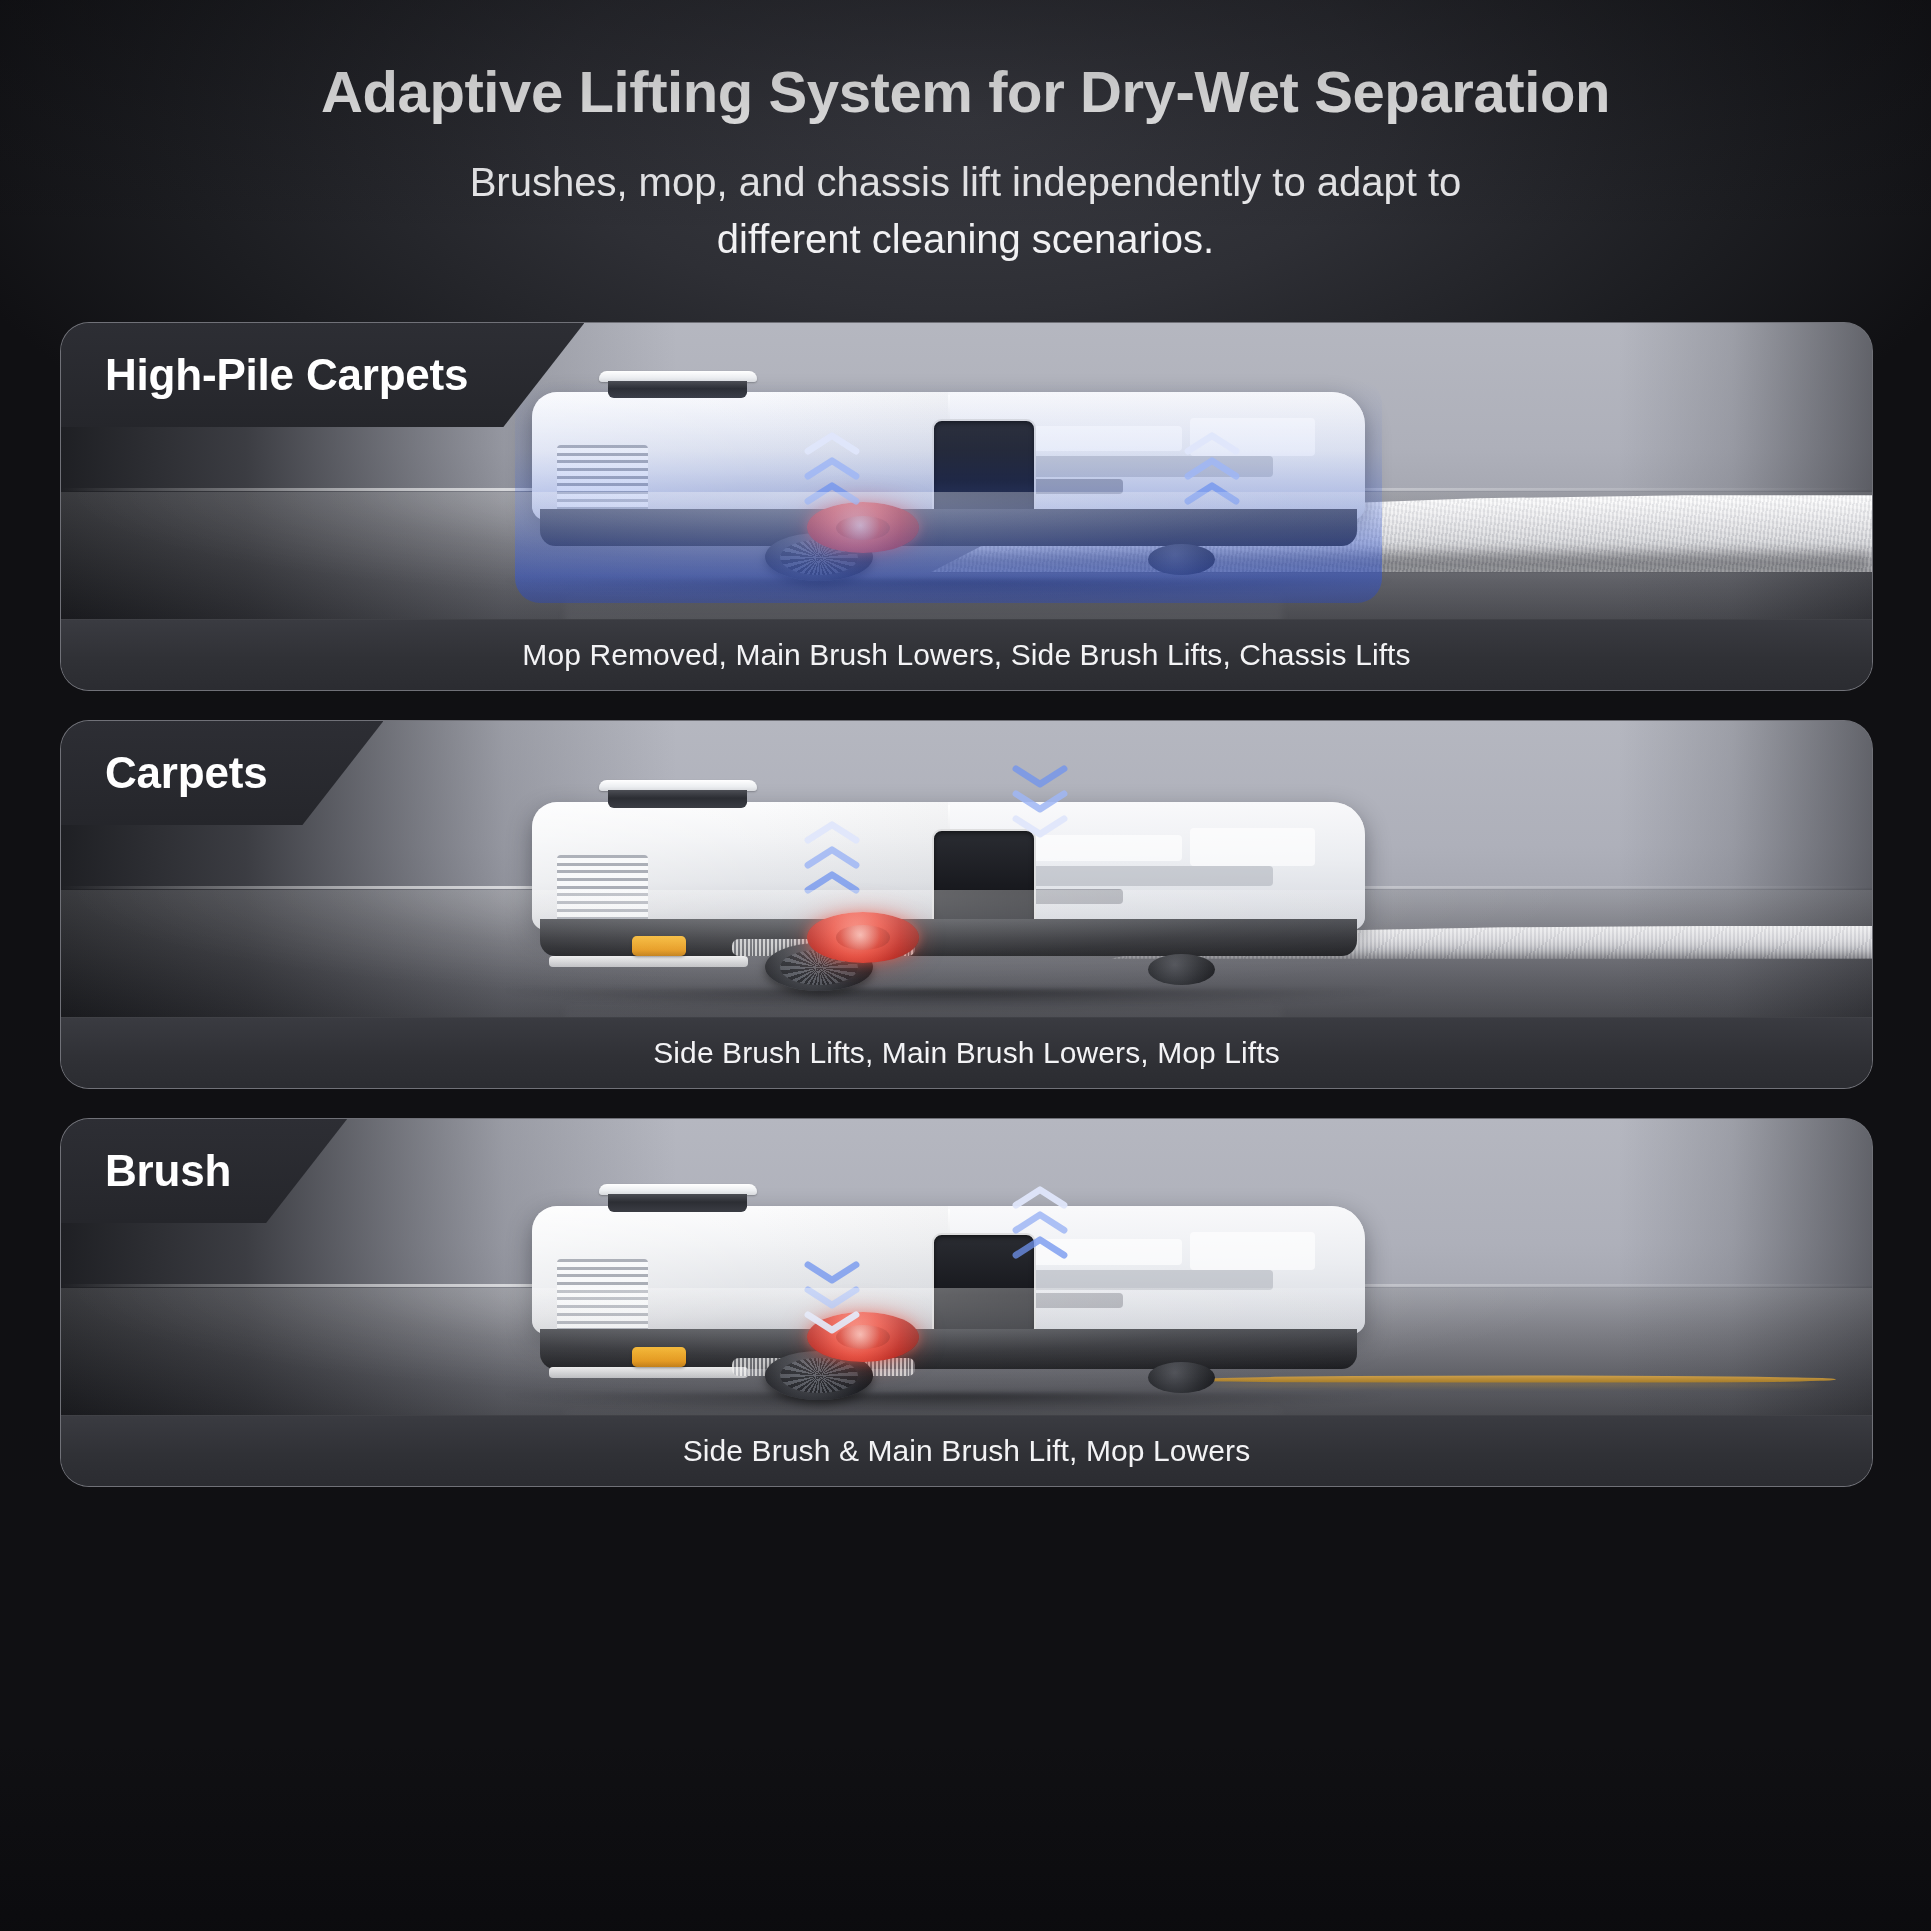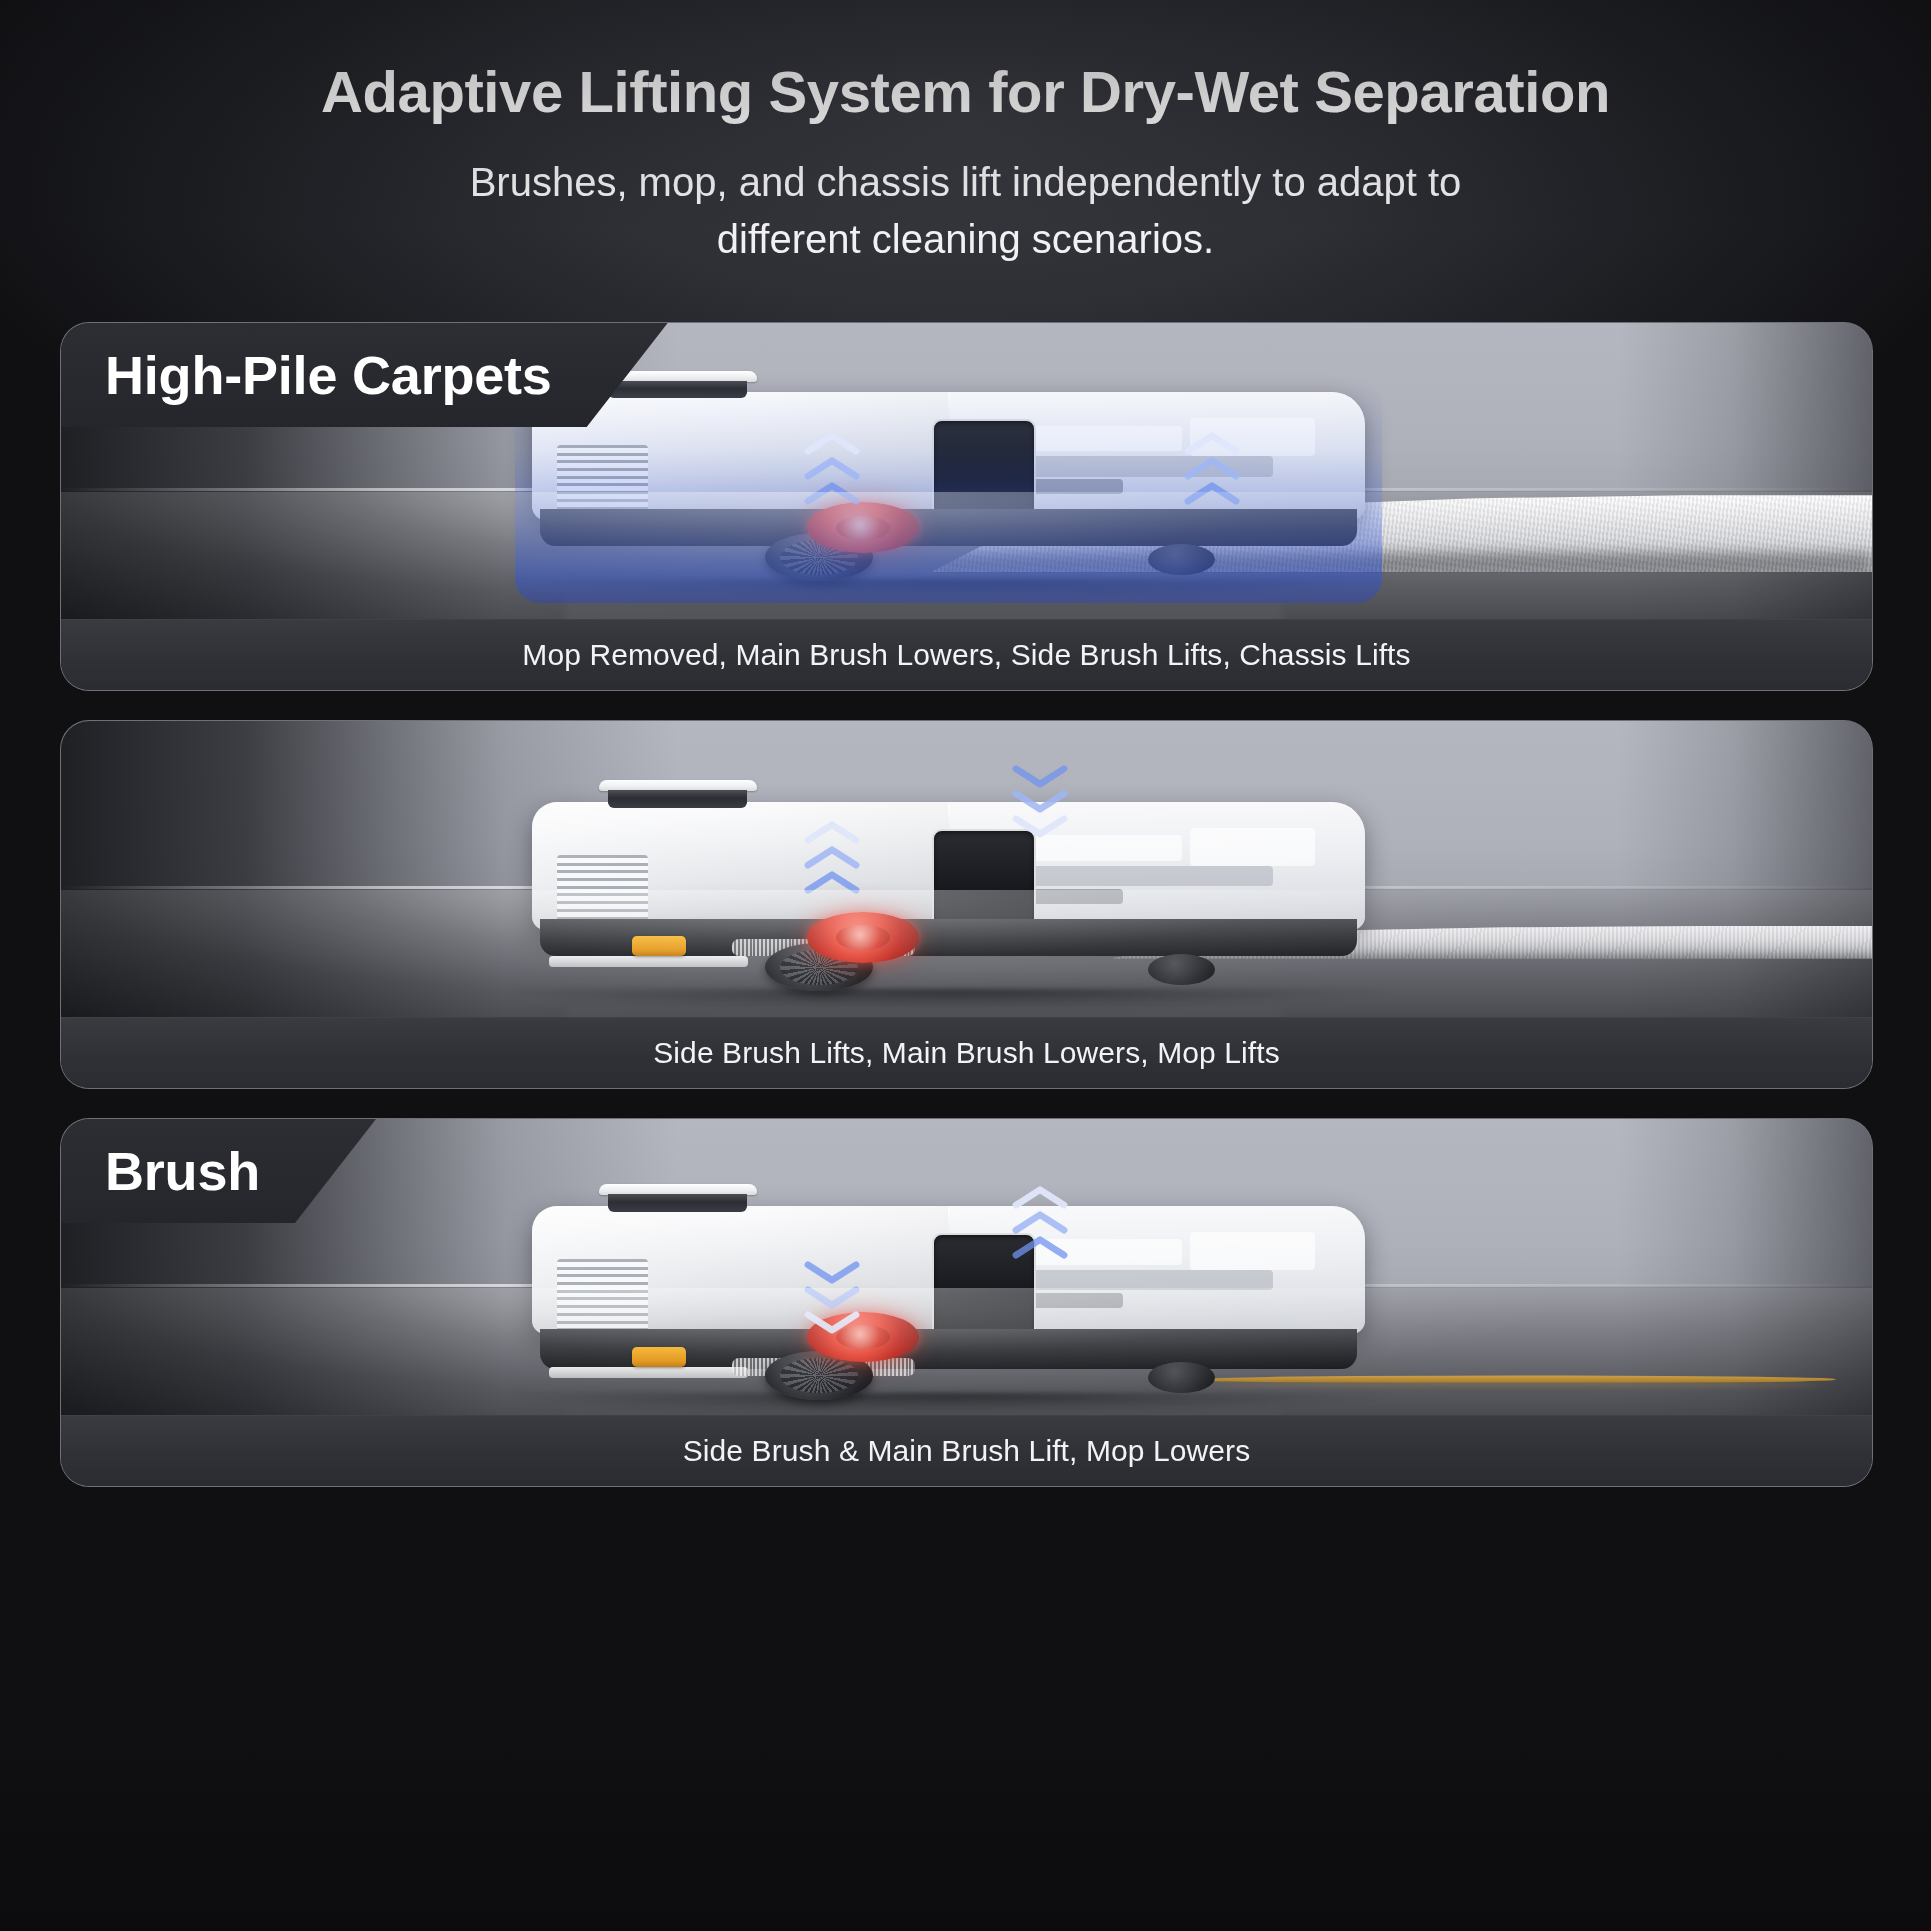--- a/index.html
+++ b/index.html
@@ -112,21 +112,21 @@
     padding: 0 116px 0 44px;
     display: flex;
     align-items: center;
     background: linear-gradient(180deg, #2d2e34 0%, #25262b 100%);
     -webkit-clip-path: polygon(0 0, 100% 0, calc(100% - 81px) 100%, 0 100%);
     clip-path: polygon(0 0, 100% 0, calc(100% - 81px) 100%, 0 100%);
     z-index: 5;
     border-radius: 28px 0 0 0;
   }
   .label-tab .label-text {
-    font-size: 54px;
+    font-size: 44px;
     font-weight: bold;
     color: #ffffff;
     white-space: nowrap;
     letter-spacing: -0.2px;
   }
 
   
   .caption-bar {
     position: absolute;
     left: 0; right: 0; bottom: 0;
@@ -636,20 +636,23 @@
             </svg>
           </span>
         <span class="chev">
             <svg viewBox="0 0 58 26">
               <path d="M4 6 L29 22 L54 6" fill="none" stroke="#dfe6fb" stroke-width="7" stroke-linecap="round" stroke-linejoin="round" opacity="0.95"></path>
             </svg>
           </span>
       </div>
     </div>
 
+    <div class="label-tab">
+      <span class="label-text">Carpets</span>
+    </div>
 
     <div class="caption-bar">
       <span class="caption-text">Side Brush Lifts, Main Brush Lowers, Mop Lifts</span>
     </div>
   </div>
 
   <div class="panel" id="panel-2">
     <div class="scene">
       <div class="wall-left"></div>
       <div class="wall-right"></div>

